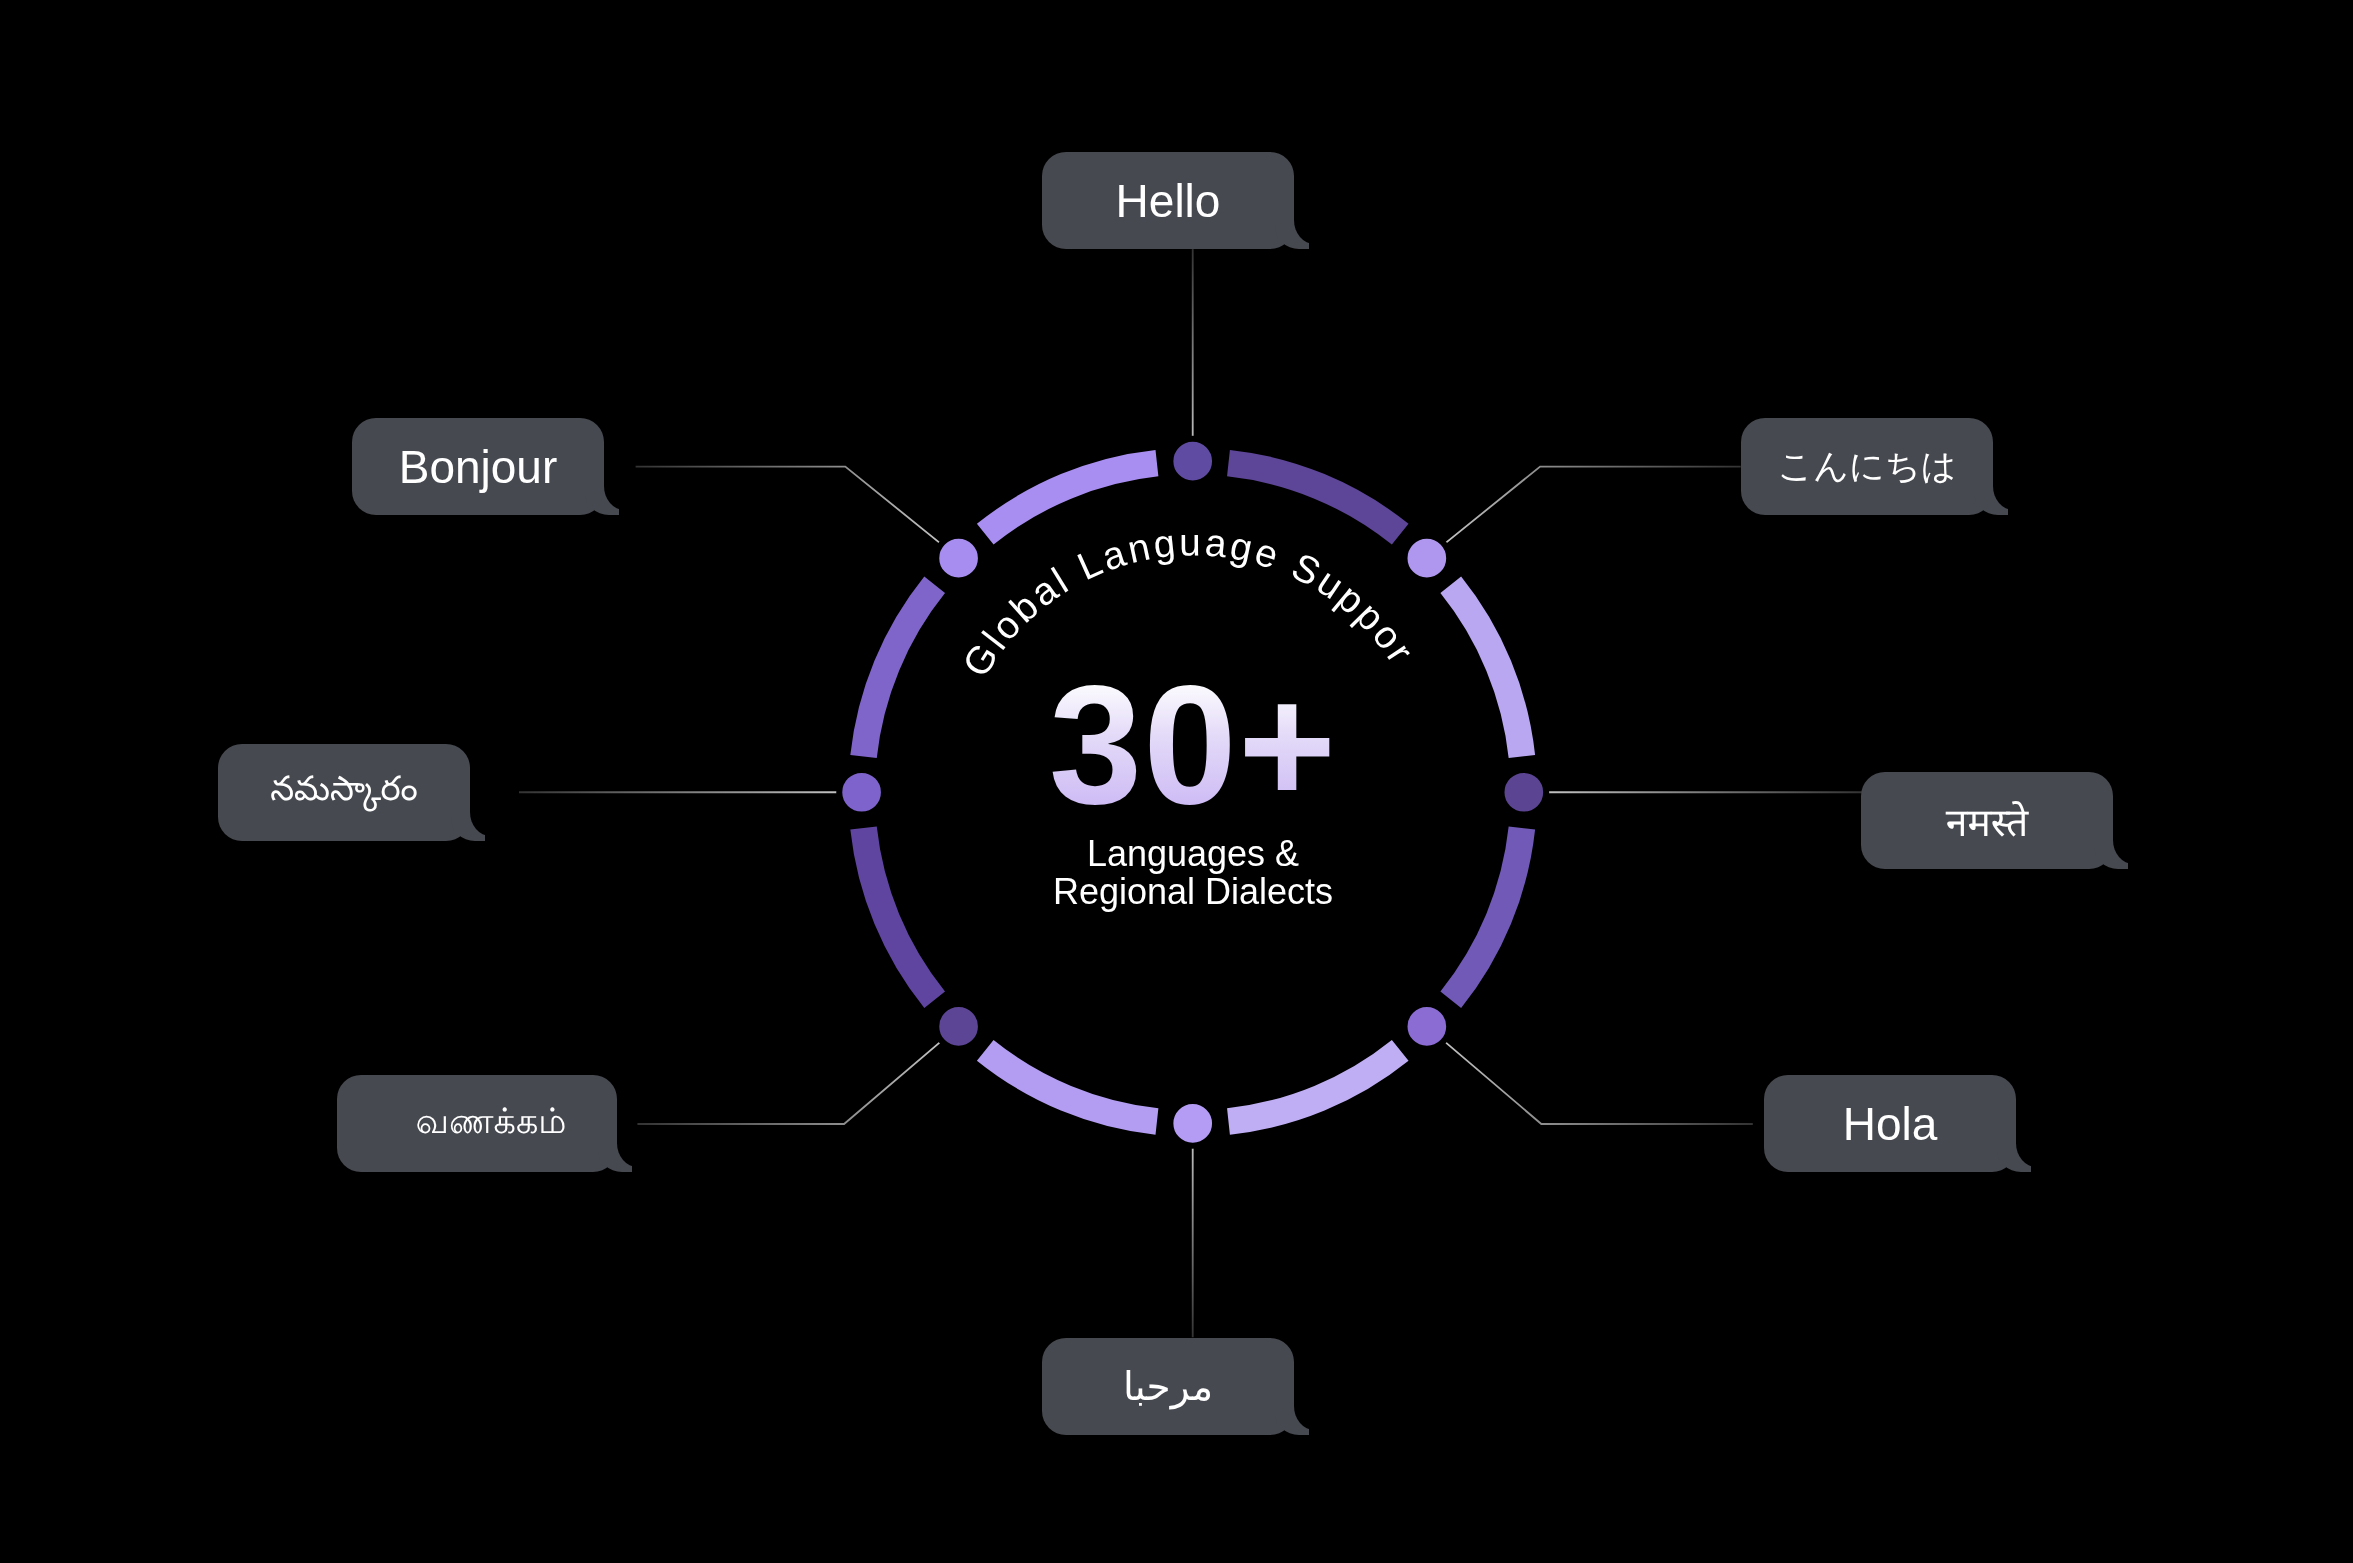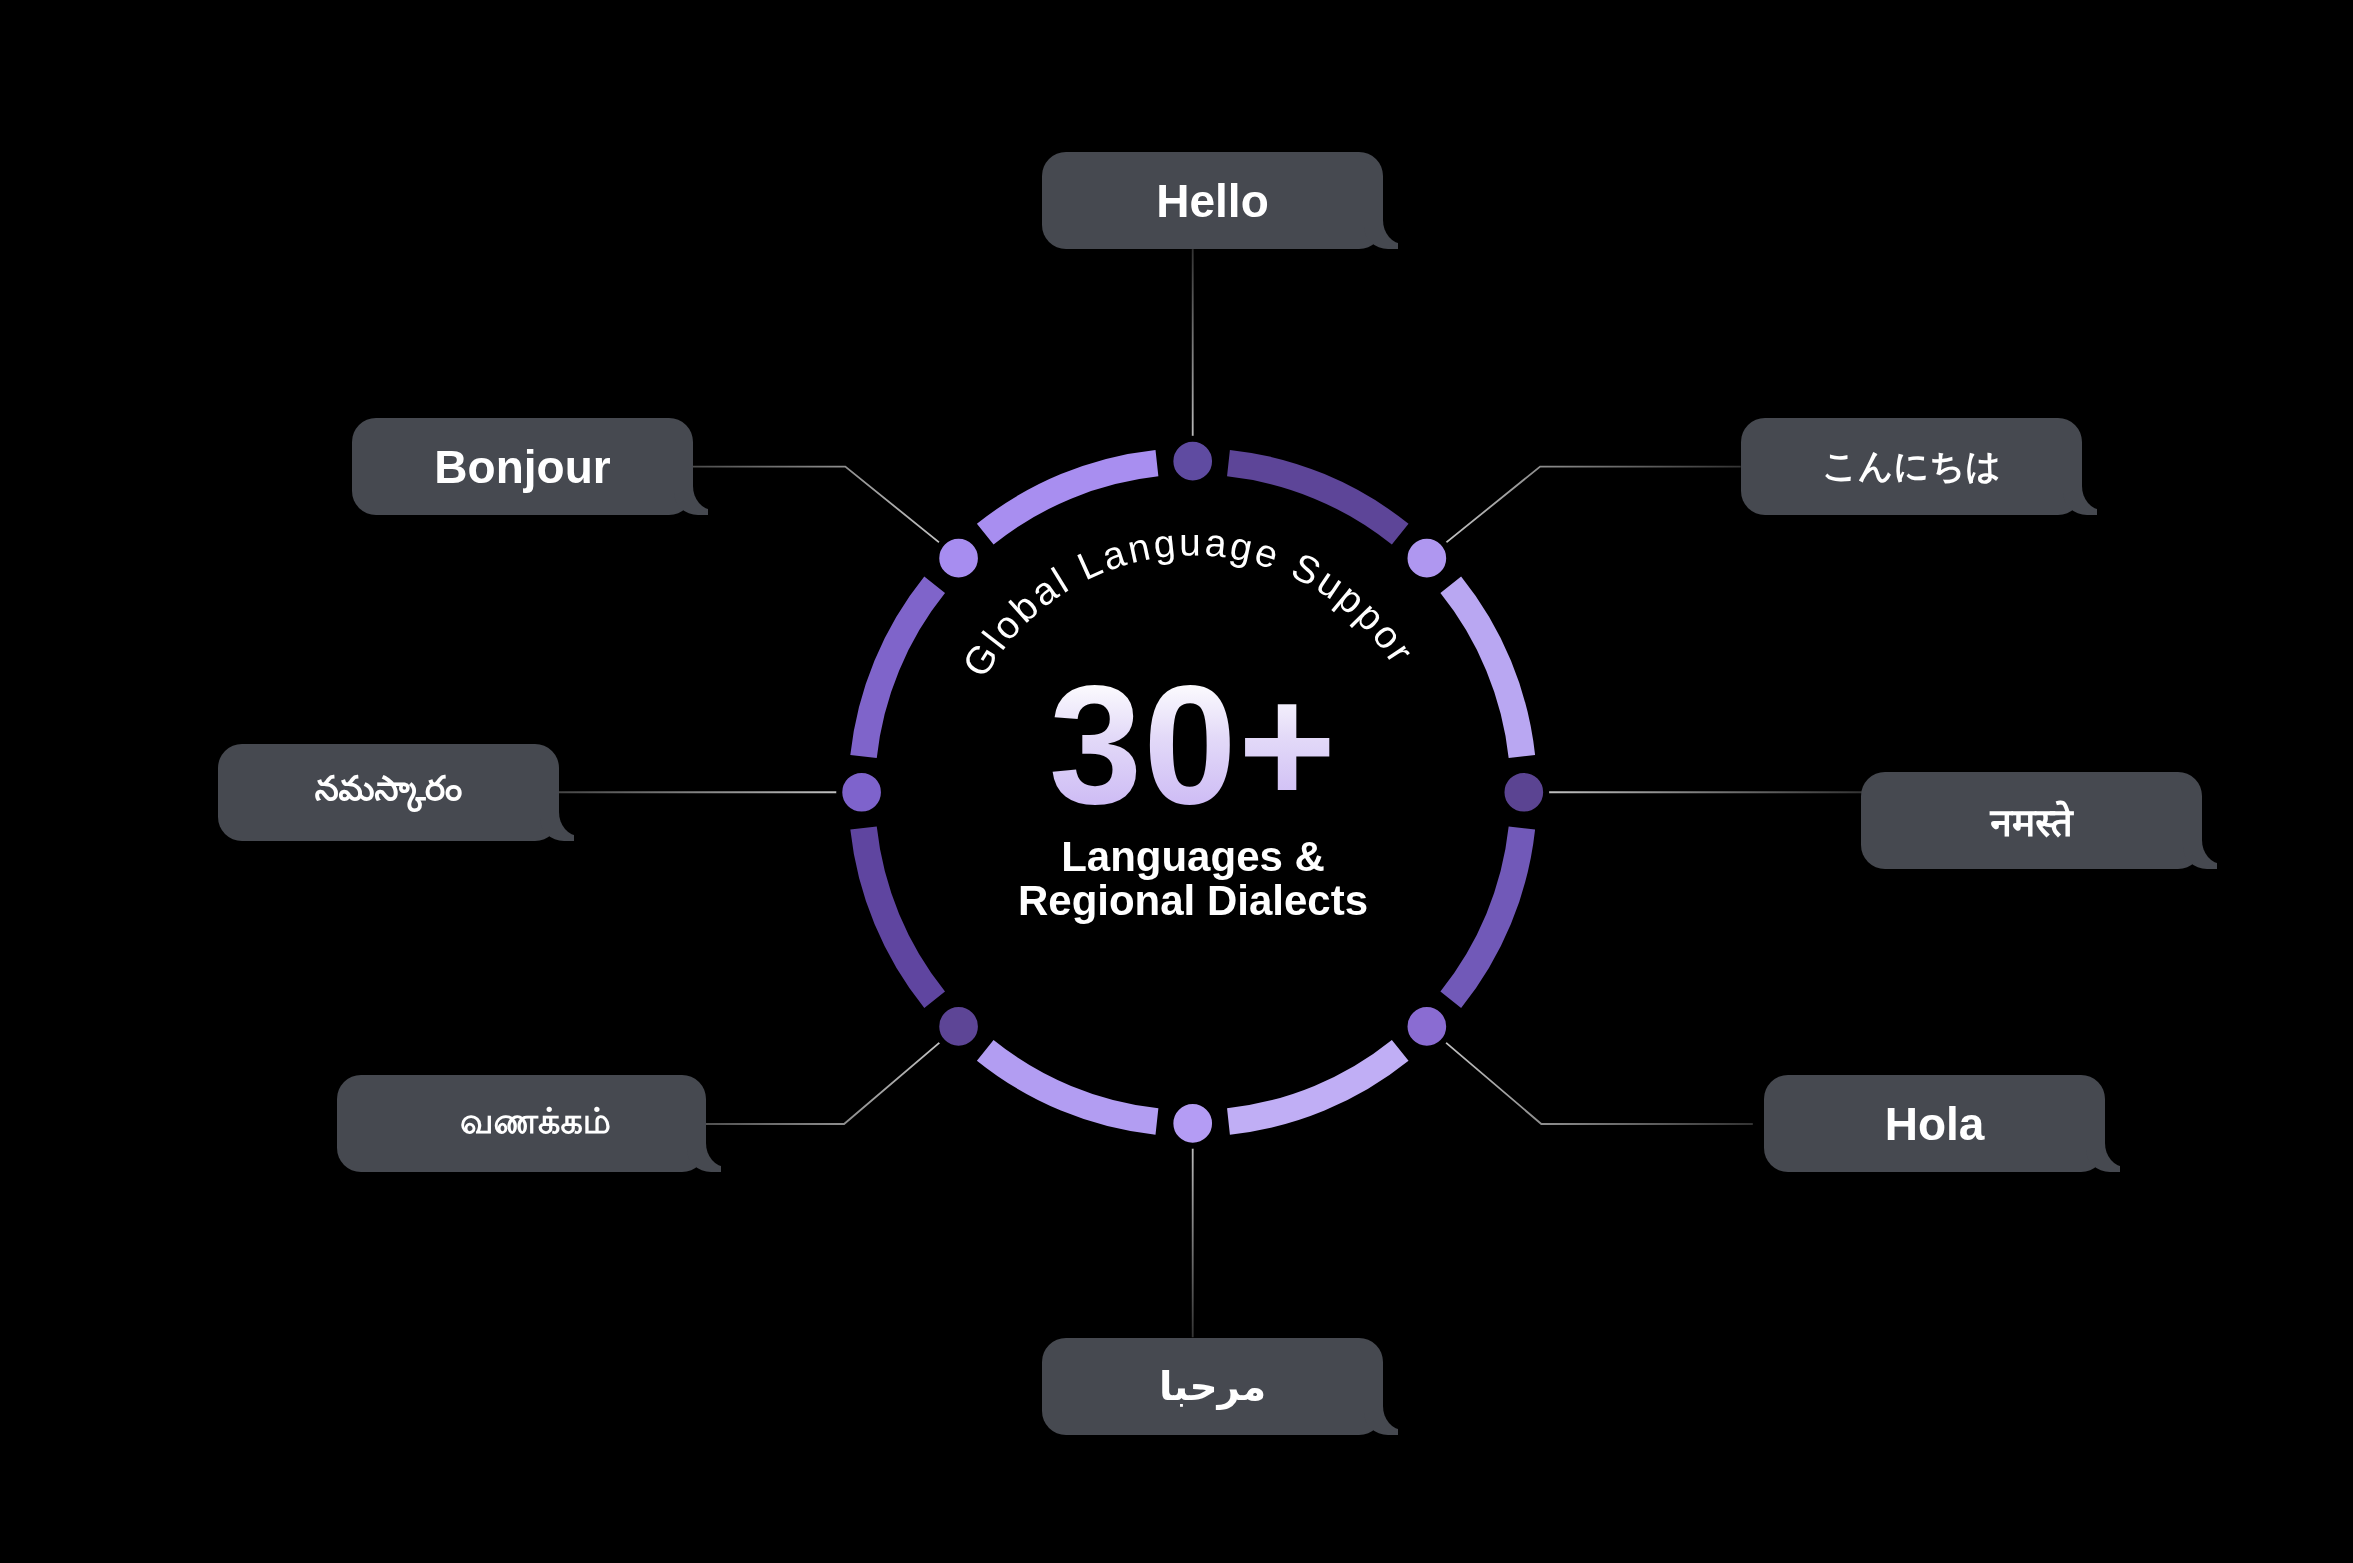--- a/index.html
+++ b/index.html
@@ -37,36 +37,36 @@
     letter-spacing: 1.2px;
     background: linear-gradient(180deg, #ffffff 10%, #e3daf8 45%, #c9b5f4 95%);
     -webkit-background-clip: text;
     background-clip: text;
     color: transparent;
   }
   .stat-subtitle {
     position: absolute;
     left: 770px; top: 835px; width: 846px;
     text-align: center;
-    font-size: 42px;
-    font-weight: 700;
+    font-size: 36px;
+    font-weight: 400;
     line-height: 1.05;
     color: #ffffff;
   }
   
   .bubble {
     position: absolute;
-    width: 341px; height: 97px;
+    width: 252px; height: 97px;
     background: #464950;
     border-radius: 24px;
     display: flex;
     align-items: center;
     justify-content: center;
     color: #ffffff;
-    font-weight: 700;
+    font-weight: 400;
     z-index: 3;
   }
   .bubble::before {
     content: "";
     position: absolute;
     bottom: 0; right: -14.5px;
     width: 34px; height: 31px;
     background: #464950;
     border-bottom-left-radius: 24px 22px;
     z-index: -1;

